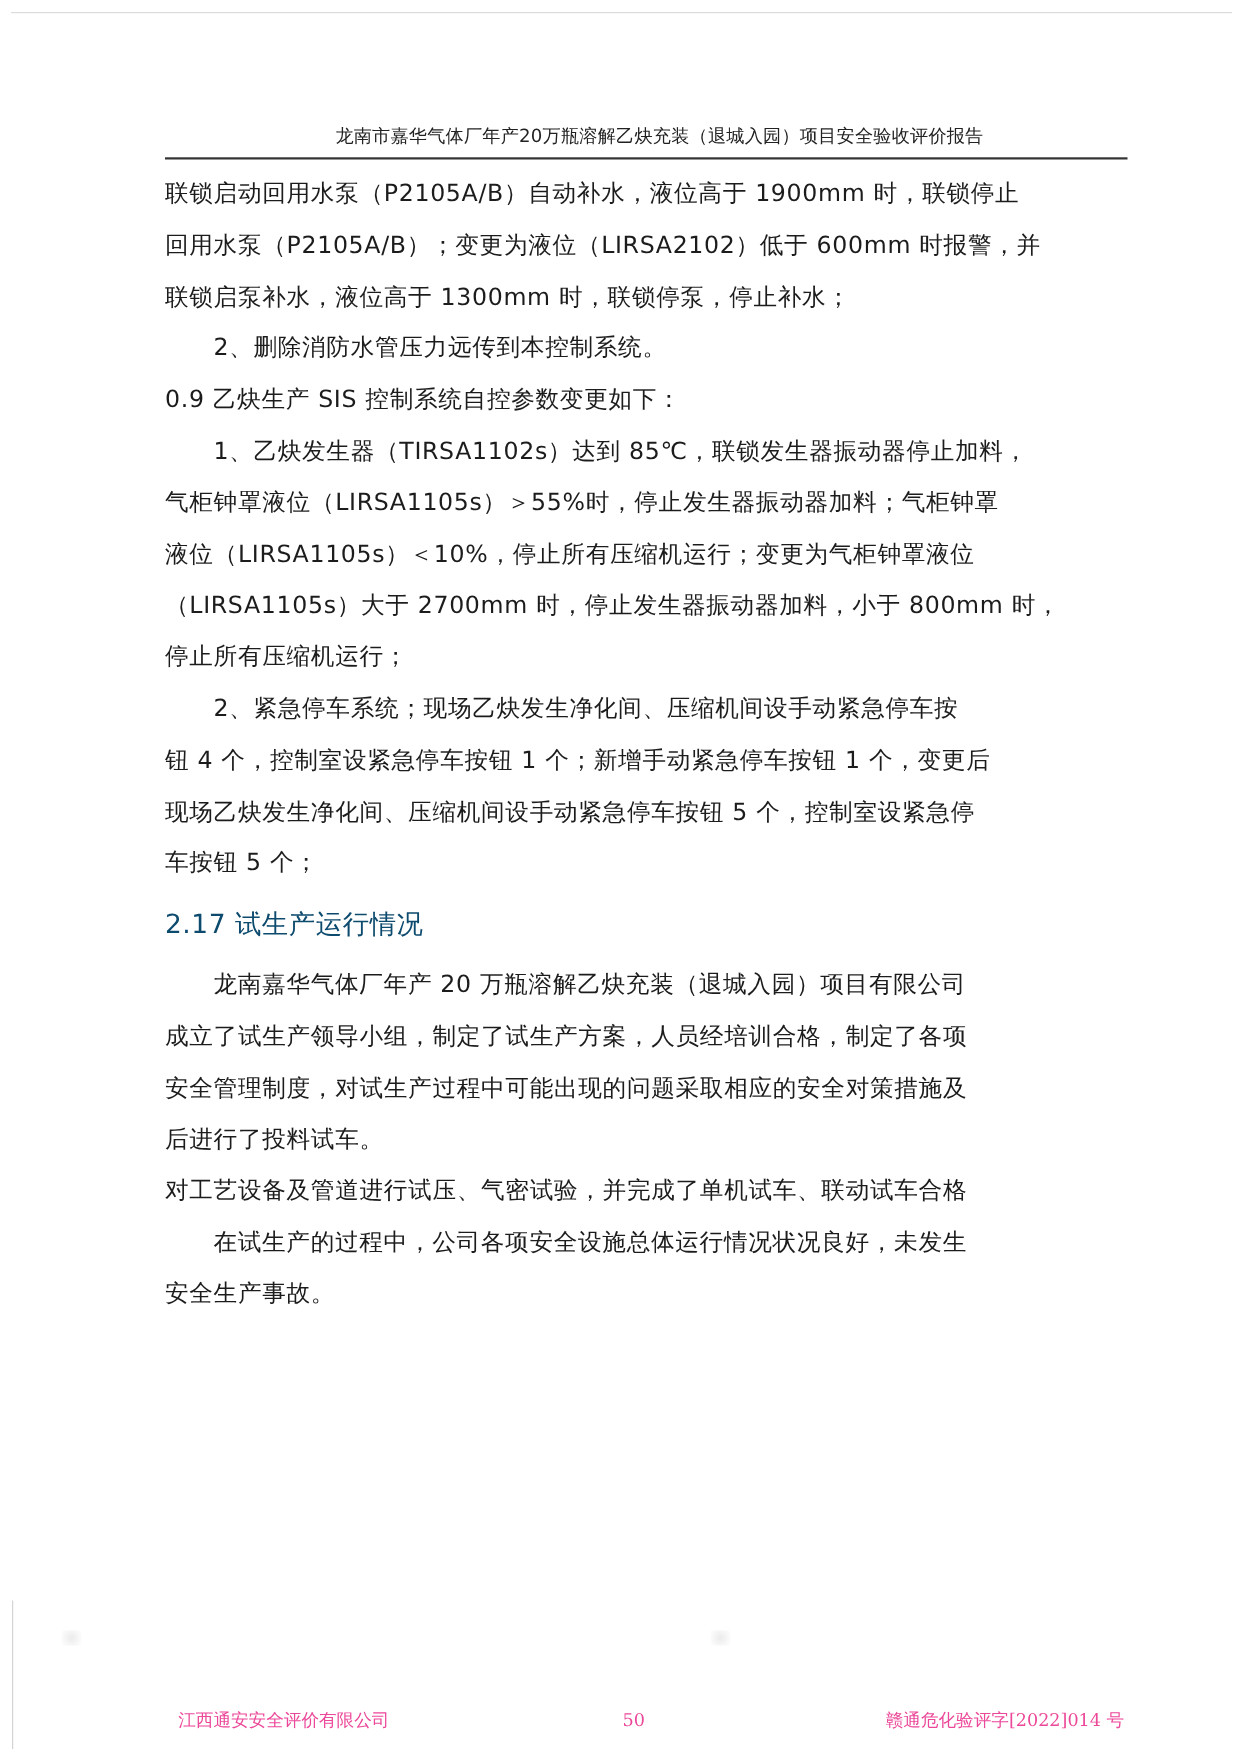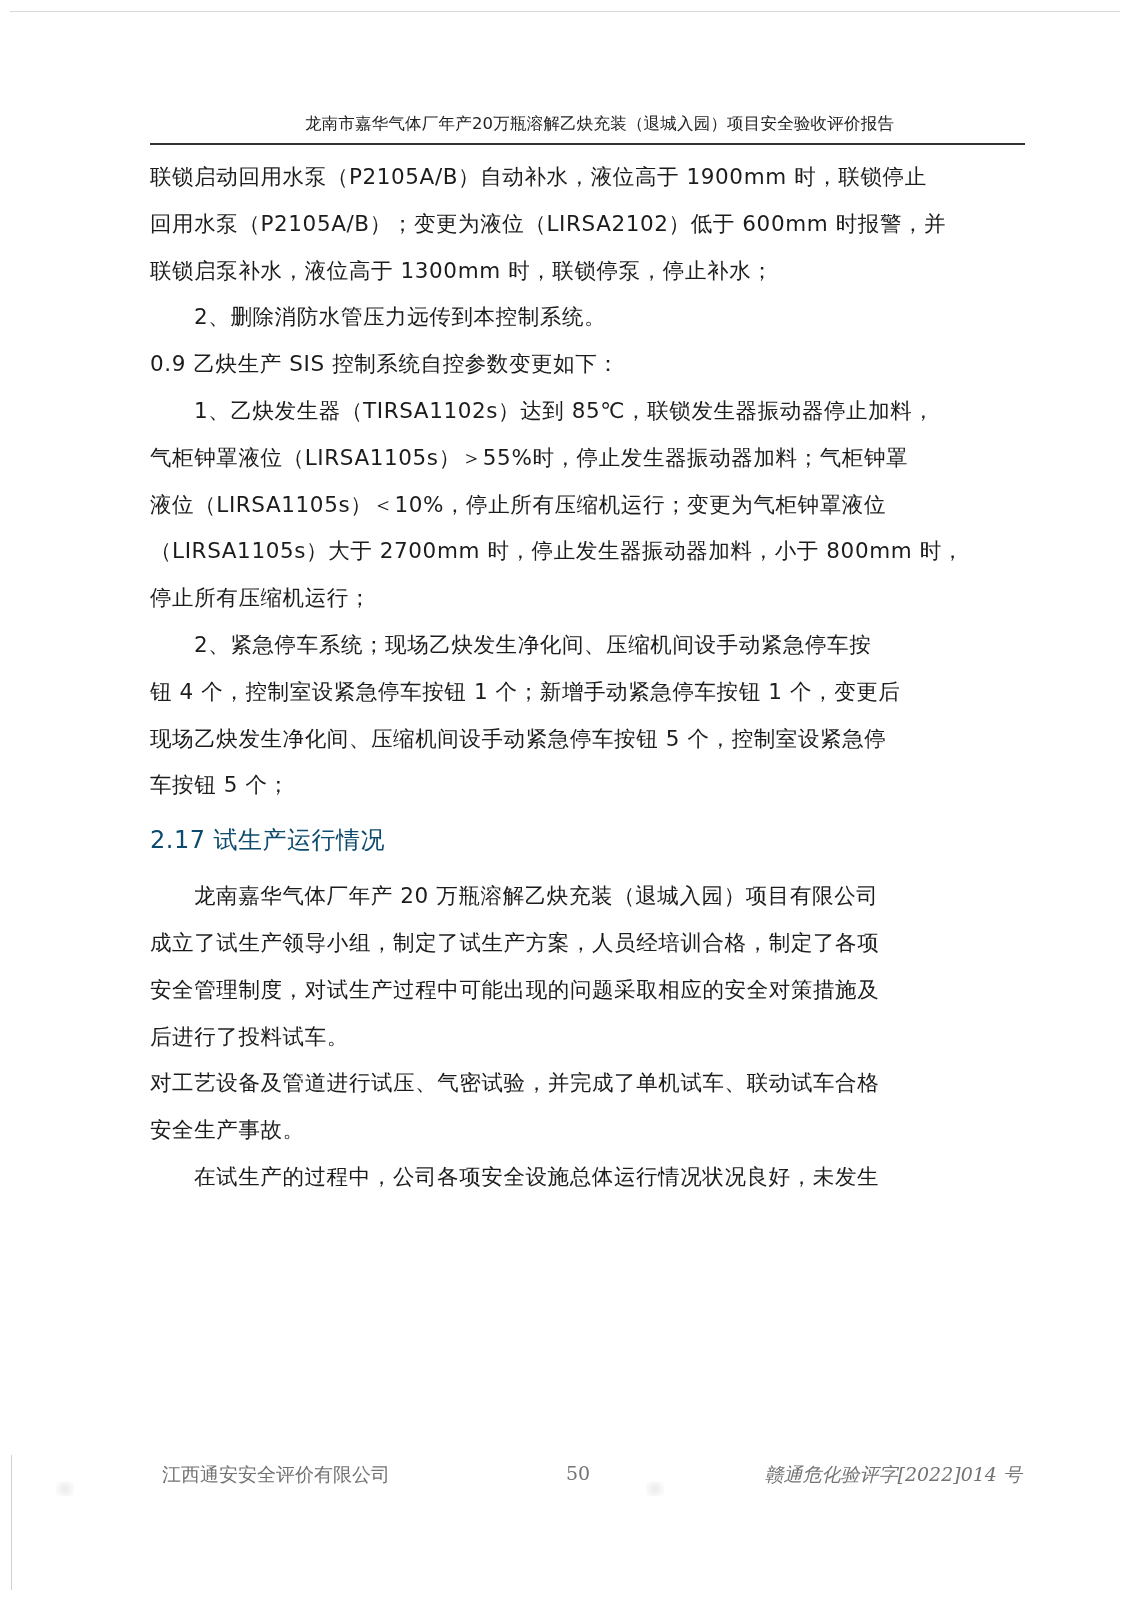--- a/index.html
+++ b/index.html
@@ -75,30 +75,30 @@
       font-weight: normal;
       font-size: 24px;
       line-height: 58px;
       margin: 2px 0 4px 0;
       color: #0c4a6e;
       letter-spacing: 0.5px;
     }
     .page-footer {
       position: absolute;
       left: 150px;
-      top: 1462px;
+      top: 1554px;
       width: 872px;
       height: 28px;
       font-family: "DejaVu Serif", "Liberation Serif", serif;
-      font-size: 19px;
-      color: #737373;
+      font-size: 16px;
+      color: #ec4899;
     }
     .footer-left { position: absolute; left: 12px; top: 0; }
     .footer-center { position: absolute; left: 416px; top: 0; }
-    .footer-right { position: absolute; right: 0; top: 0; font-style: italic; }
+    .footer-right { position: absolute; right: 0; top: 0; }
     .smudge {
       position: absolute;
       width: 18px;
       height: 14px;
       background: radial-gradient(circle, #e6e6e6 0%, #f4f4f4 55%, rgba(255,255,255,0) 100%);
       opacity: 0.8;
     }
   </style>
 </head>
 <body>
@@ -147,22 +147,22 @@
 
   <p class="p">
     <span class="line indent">龙南嘉华气体厂年产 20 万瓶溶解乙炔充装（退城入园）项目有限公司</span>
     <span class="line">成立了试生产领导小组，制定了试生产方案，人员经培训合格，制定了各项</span>
     <span class="line">安全管理制度，对试生产过程中可能出现的问题采取相应的安全对策措施及</span>
     <span class="line">后进行了投料试车。</span>
     <span class="line">对工艺设备及管道进行试压、气密试验，并完成了单机试车、联动试车合格</span>
   </p>
 
   <p class="p">
+    <span class="line indent">在试生产的过程中，公司各项安全设施总体运行情况状况良好，未发生</span>
     <span class="line">安全生产事故。</span>
-    <span class="line indent">在试生产的过程中，公司各项安全设施总体运行情况状况良好，未发生</span>
   </p>
 
 </div>
 
 <div class="page-footer">
   <span class="footer-left">江西通安安全评价有限公司</span>
   <span class="footer-center">50</span>
   <span class="footer-right">赣通危化验评字[2022]014 号</span>
 </div>
 

